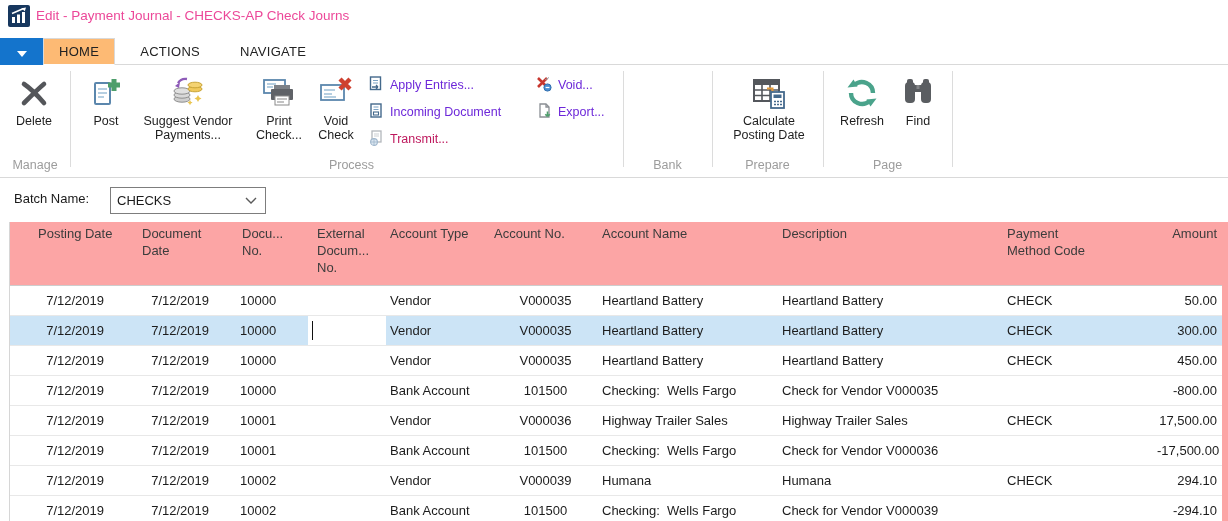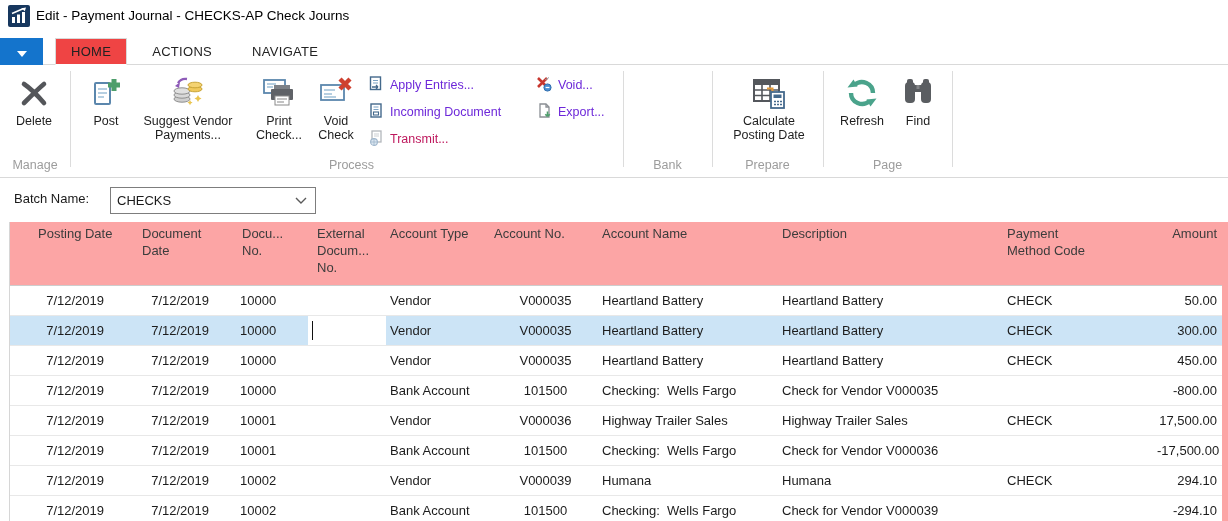--- a/index.html
+++ b/index.html
@@ -4,40 +4,40 @@
 <style>
   * { margin:0; padding:0; box-sizing:border-box; }
   html,body { background:#fff; }
   #app {
     position:relative; width:1228px; height:521px; overflow:hidden;
     font-family:"Liberation Sans", sans-serif; color:#1e1e1e; background:#fff;
   }
   
   .titlebar { position:absolute; left:0; top:0; width:100%; height:36px; background:#fff; }
   .titlebar .appicon { position:absolute; left:8px; top:5px; width:22px; height:22px; }
-  .titlebar .title { position:absolute; left:36px; top:8px; font-size:13.5px; color:#000000; white-space:nowrap; }
+  .titlebar .title { position:absolute; left:36px; top:8px; font-size:13.5px; color:#ec4899; white-space:nowrap; }
   
   .tabstrip { position:absolute; left:0; top:36px; width:100%; height:29px; border-bottom:1px solid #d9d9d9; display:flex; align-items:stretch; }
   .appmenu { width:43px; height:27px; margin-top:2px; background:#1474cc; display:flex; align-items:center; justify-content:center; cursor:pointer; }
   .tab { margin-top:2px; padding:0 15px; display:flex; align-items:center; font-size:13px; color:#222; letter-spacing:.3px; cursor:pointer; white-space:nowrap; }
-  .tab.active { background:#ef4444; border:1px solid #d9d9d9; border-bottom:1px solid #fff; margin-bottom:-1px; margin-left:12px; }
+  .tab.active { background:#fdba74; border:1px solid #d9d9d9; border-bottom:1px solid #fff; margin-bottom:-1px; }
   .tab + .tab { margin-left:10px; }
   
   .ribbon { position:absolute; left:0; top:65px; width:100%; height:113px; background:#fff; border-bottom:1px solid #d9d9d9; }
   .gsep { position:absolute; top:6px; height:96px; width:1px; background:#dcdcdc; }
   .glabel { position:absolute; bottom:5px; font-size:12.5px; color:#9c9c9c; text-align:center; white-space:nowrap; }
   .rbtn { position:absolute; top:7px; display:flex; flex-direction:column; align-items:center; cursor:pointer; }
   .rbtn .bicon { height:42px; display:flex; align-items:center; justify-content:center; }
   .rbtn .blbl { font-size:12.5px; line-height:14px; text-align:center; color:#1e1e1e; }
   .sbtn { position:absolute; display:flex; align-items:center; gap:6px; height:22px; font-size:12.5px; color:#6d28d9; cursor:pointer; white-space:nowrap; }
   .sbtn.disabled { color:#be185d; cursor:default; }
   
   .batchbar { position:absolute; left:0; top:178px; width:100%; height:44px; background:#fff; }
   .batchbar .blab { position:absolute; left:14px; top:13px; font-size:13px; color:#1a1a1a;text-align:center; }
-  .combo { position:absolute; left:110px; top:9px; width:206px; height:27px; border:1px solid #7d7d7d; background:#fff; display:flex; align-items:center; cursor:pointer; }
+  .combo { position:absolute; left:110px; top:9px; width:156px; height:27px; border:1px solid #7d7d7d; background:#fff; display:flex; align-items:center; cursor:pointer; }
   .combo .cval { flex:1; padding-left:6px; font-size:13px; color:#1a1a1a; }
   .combo .chev { padding-right:8px; display:flex; align-items:center; }
   
   .grid { position:absolute; left:9px; top:222px; width:1220px; bottom:0; border-left:1px solid #d6d6d6; overflow:hidden; background:#fca5a5; }
   table { border-collapse:collapse; table-layout:fixed; width:1212px; }
   th { height:63px; vertical-align:top; padding-top:3px; font-weight:400; font-size:13px; color:#3c3c3c; text-align:left; border-bottom:1px solid #cdcdcd; white-space:pre-line; line-height:17px; overflow:hidden; }
   td { height:30px; font-size:13px; color:#1c1c1c; white-space:pre; overflow:hidden; border-bottom:1px solid #e8e8e8; background:#fff; }
   th.col-pd { padding-left:10px; }   td.col-pd { text-align:right; padding-right:24px; }
   th.col-dd { padding-left:14px; }   td.col-dd { text-align:right; padding-right:19px; }
   th.col-dn { padding-left:14px; }   td.col-dn { padding-left:12px; }

